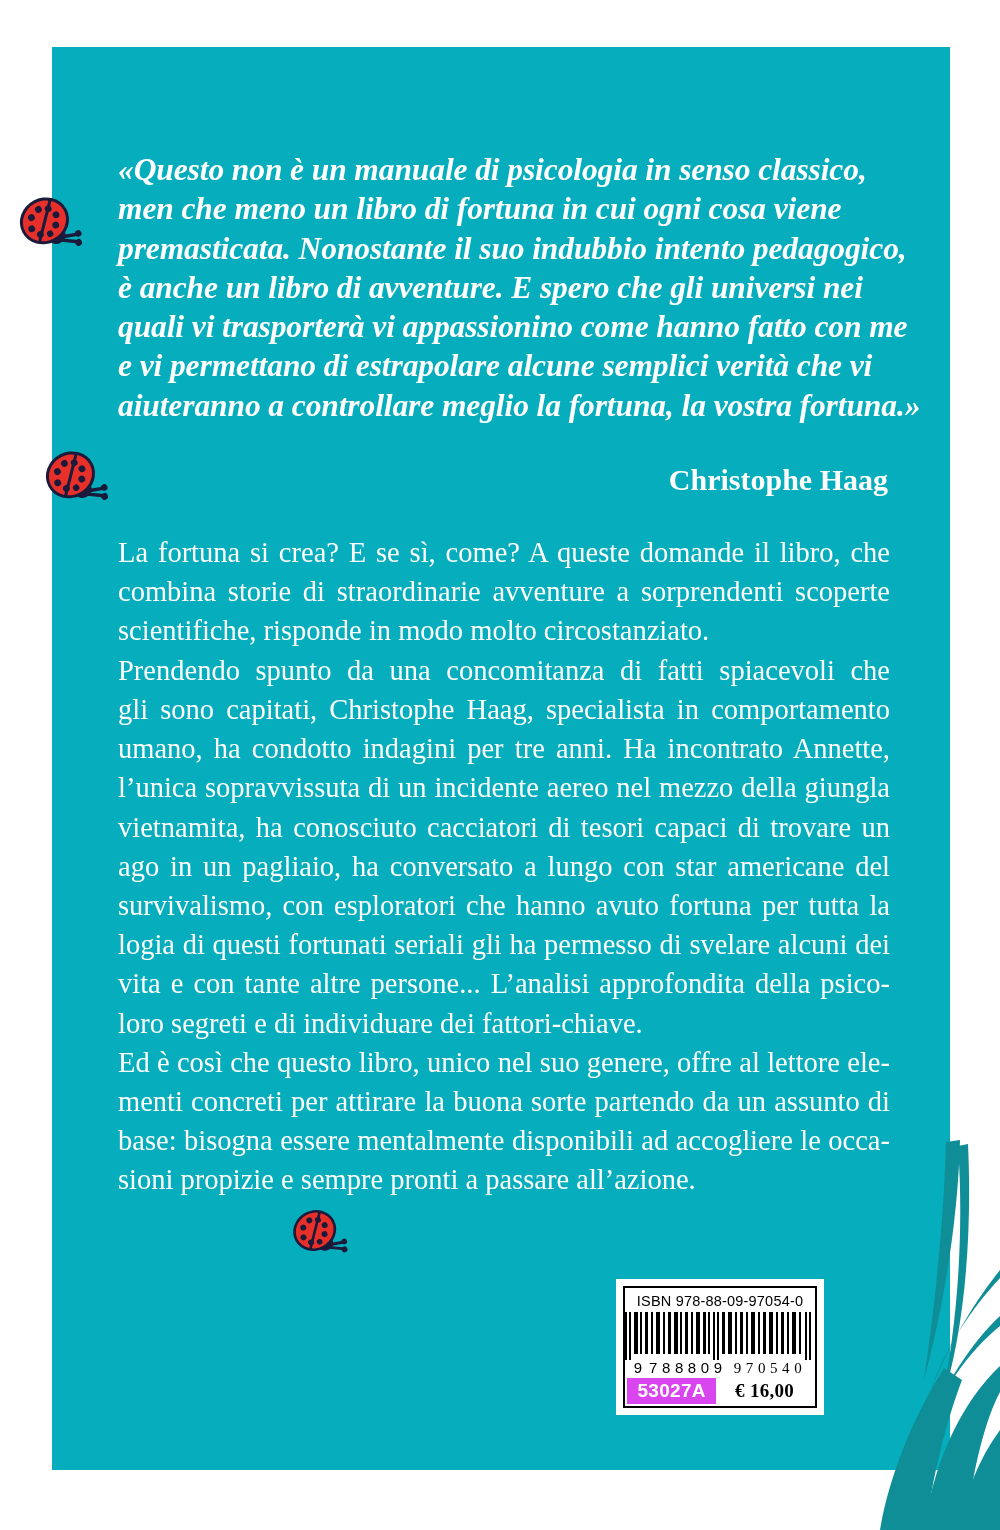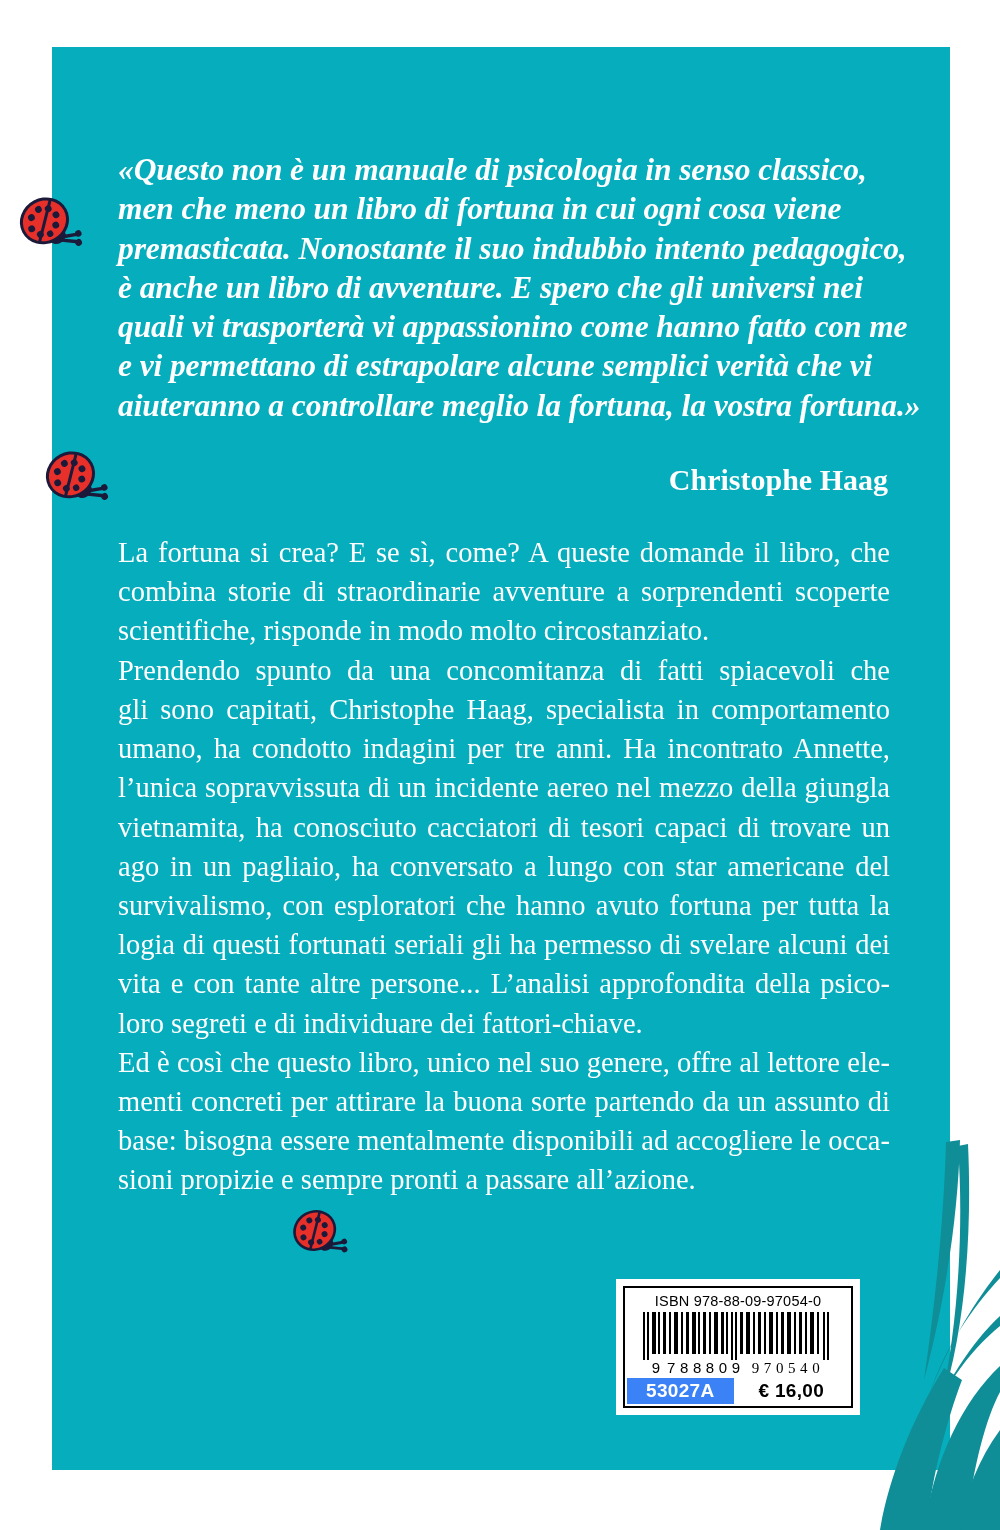--- a/index.html
+++ b/index.html
@@ -96,21 +96,21 @@
     text-align: justify;
     text-align-last: justify;
     white-space: normal;
   }
 
   
   #barcode-block {
     position: absolute;
     left: 616px;
     top: 1279px;
-    width: 244px;
+    width: 208px;
     height: 136px;
     background: #ffffff;
     box-sizing: border-box;
     padding: 7px;
   }
   #barcode-inner {
     border: 2px solid #000000;
     width: 100%;
     height: 100%;
     box-sizing: border-box;
@@ -149,39 +149,39 @@
   #barcode-digits .d-lead { margin-right: 7px; }
   #barcode-digits .d-grp { letter-spacing: 4.6px; }
   #barcode-digits .d-grp2 { letter-spacing: 4.6px; margin-left: 7px; font-family: Liberation Serif, serif; }
   #price-row {
     display: flex;
     height: 34px;
     border-top: 0;
     margin: 0 2px 2px 2px;
   }
   #code-cell {
-    background: #3b82f6;
+    background: #d946ef;
     color: #ffffff;
     width: 48%;
     display: flex;
     align-items: center;
     justify-content: center;
     font-family: "Liberation Sans", sans-serif;
     font-weight: 700;
     font-size: 19px;
     letter-spacing: 0.3px;
   }
   #price-cell {
     background: #ffffff;
     color: #000000;
     width: 52%;
     display: flex;
     align-items: center;
     justify-content: center;
-    font-family: Liberation Sans, sans-serif;
+    font-family: Liberation Serif, serif;
     font-weight: 700;
     font-size: 19px;
     letter-spacing: 0.3px;
   }
 </style>
 </head>
 <body>
 
 <div id="cover">
 

